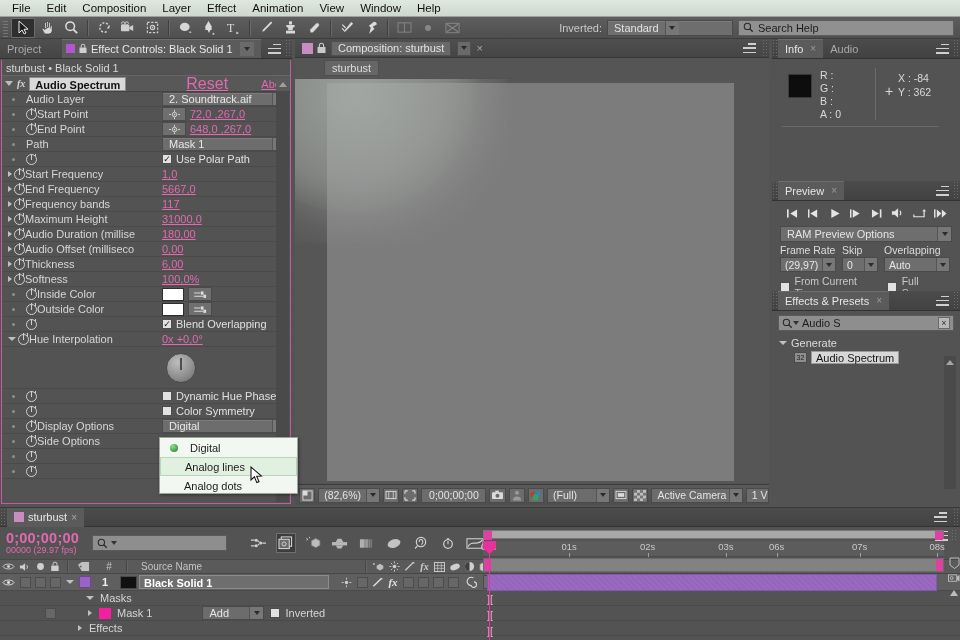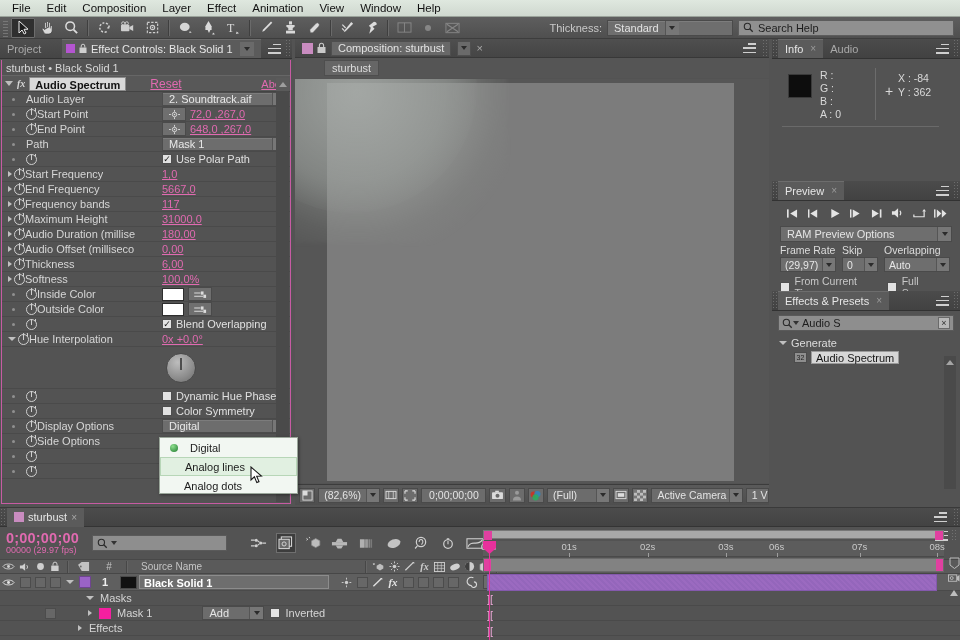--- a/index.html
+++ b/index.html
@@ -87,21 +87,21 @@
   .ecsub { height: 15px; display:flex; align-items:center; padding-left:4px;
            font-size:11px; color:#d8d8d8; background:#535353; }
   .ecHeaderRow {
     height: 17px; display:flex; align-items:center; background:#585858;
     border-top:1px solid #666; border-bottom:1px solid #444; padding-left:3px; gap:4px;
   }
   .tri { width:0;height:0;border-left:4px solid #bcbcbc;border-top:3.5px solid transparent;border-bottom:3.5px solid transparent; }
   .tri.down { border-left:4px solid transparent;border-right:4px solid transparent;border-top:5px solid #bcbcbc; border-bottom:none; }
   .fxbadge { font-style:italic; font-weight:bold; font-size:10px; color:#d7d7d7; font-family:"Liberation Serif",serif; }
   .efxname { background:#d9d9d9; color:#111; font-weight:bold; font-size:11px; padding:0 5px; height:14px; line-height:14px; border:1px solid #8d8d8d; }
-  .reset { color:#e06ab0; text-decoration:underline; font-size:12px; margin-left: 20px; }
+  .reset { color:#e06ab0; text-decoration:underline; font-size:16px; margin-left: 56px; }
   .about { color:#e06ab0; text-decoration:underline; font-size:11px; margin-left: auto; margin-right: 3px;}
 
   .prow { height: 15px; display:flex; align-items:center; border-bottom:1px solid #4a4a4a; font-size:11px; }
   .prow .lbl { color:#d6d6d6; white-space:nowrap; overflow:hidden; }
   .pnamecol { width:160px; display:flex; align-items:center; gap:0; padding-left:6px; overflow:hidden;}
   .pvalcol { flex:1; display:flex; align-items:center; gap:4px; padding-right:4px; }
   .dot { width:3px;height:3px;background:#909090;border-radius:50%;margin-left:4px;margin-right:1px;}
   .spacer8 { width:10px; }
   .stopwatch {
     width:11px;height:11px;border:1.2px solid #cfcfcf;border-radius:50%;position:relative;flex:none;
@@ -382,21 +382,21 @@
         </svg>
     </div>
     <div class="tool dim">
       <svg width="15" height="12" viewBox="0 0 16 12">
           <path d="M2 2 L14 10 M14 2 L2 10" stroke="#c9c9c9" stroke-width="1.2"></path>
           <rect x="1" y="1" width="14" height="10" fill="none" stroke="#c9c9c9" stroke-width="1"></rect>
         </svg>
     </div>
 
     <div class="wsarea">
-      <span class="wslabel">Thickness:</span>
+      <span class="wslabel">Inverted:</span>
       <div class="ddbox" style="width:126px">
         <span>Standard</span>
         <span class="ddarrow"></span>
       </div>
       <div class="searchhelp">
         <svg width="11" height="11" viewBox="0 0 12 12">
             <circle cx="4.8" cy="4.8" r="3.4" fill="none" stroke="#2a2a2a" stroke-width="1.2"></circle>
             <path d="M7.4 7.4 L10.6 10.6" stroke="#2a2a2a" stroke-width="1.4"></path>
           </svg>
         <span>Search Help</span>

